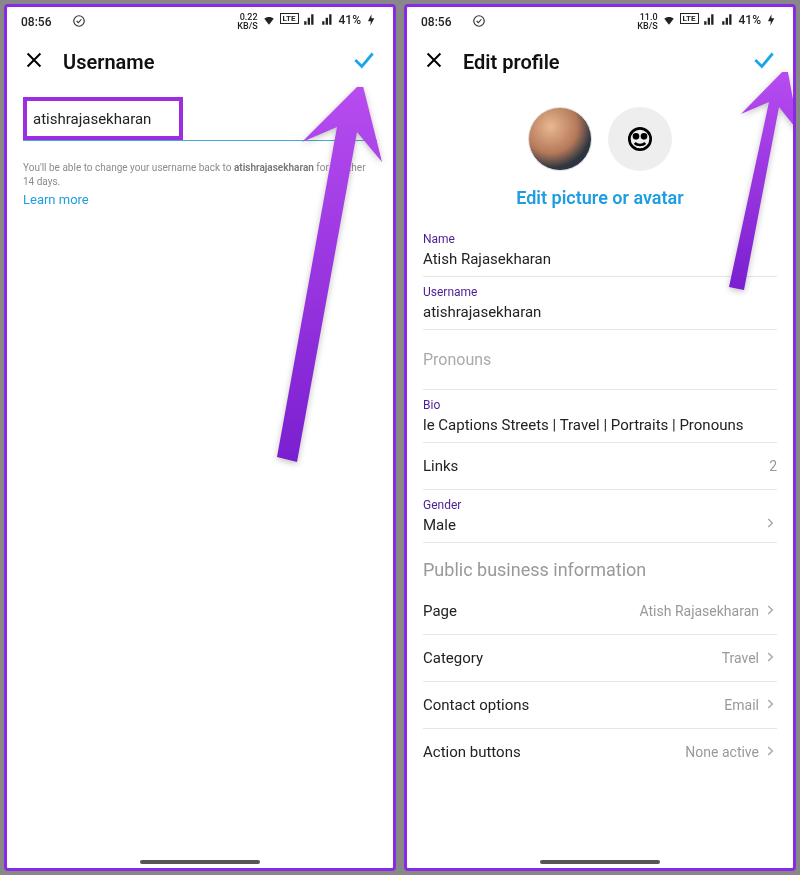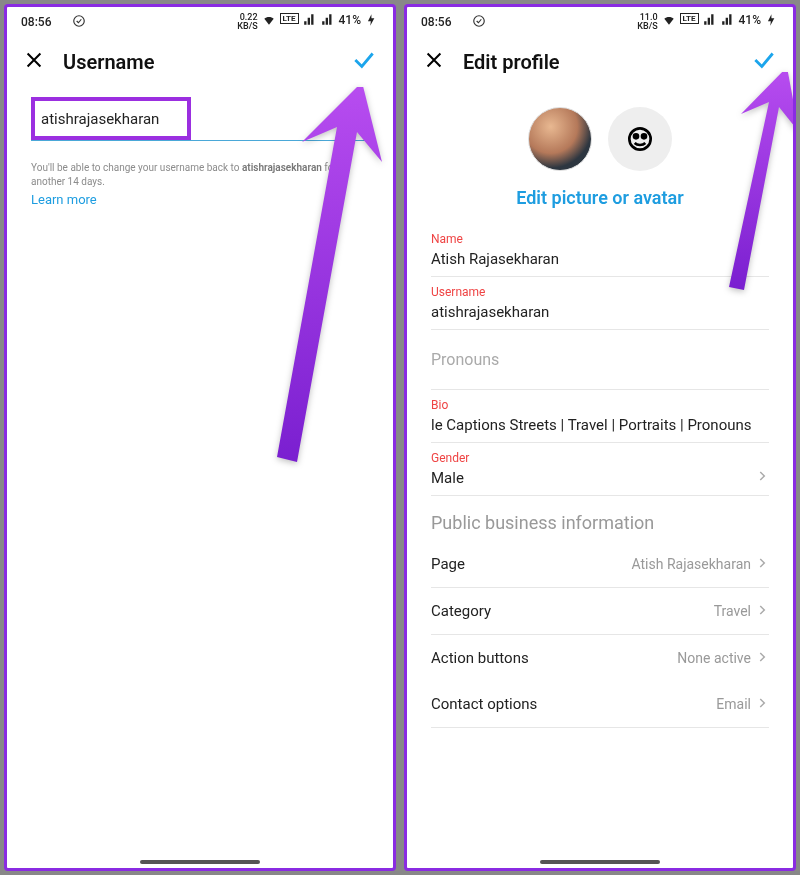--- a/index.html
+++ b/index.html
@@ -38,21 +38,21 @@
       display: flex;
       align-items: center;
       padding: 14px 16px;
       gap: 18px;
       position: relative;
     }
     .close-icon svg { width: 22px; height: 22px; stroke: #000; stroke-width: 2.2; }
     .check-icon { margin-left: auto; }
     .check-icon svg { width: 26px; height: 26px; stroke: #1ca5ec; stroke-width: 2.6; fill: none; }
     .header-title { font-size: 20px; font-weight: 600; color: #111; }
-    .content { flex: 1; padding: 0 24px; overflow: hidden; }
+    .content { flex: 1; padding: 0 16px; overflow: hidden; }
     .username-input-wrap { padding-top: 6px; }
     .username-highlight {
       border: 4px solid #9b2fe0;
       padding: 8px 6px;
       display: inline-block;
       width: 160px;
       background:#fff;
     }
     .username-text { font-size: 15px; color: #222; }
     .underline-full { border-bottom: 1.5px solid #4aa8d8; margin-top: 0px; width: 100%; }
@@ -79,21 +79,21 @@
       border: 1px solid #ddd;
     }
     .avatar-secondary {
       width: 64px; height: 64px; border-radius: 50%;
       background: #eee;
       display:flex; align-items:center; justify-content:center;
     }
     .avatar-secondary svg { width: 32px; height: 32px; fill:none; stroke:#000; stroke-width:2; }
     .edit-pic-link { text-align: center; color: #1e9de0; font-size: 18px; font-weight: 600; padding: 8px 0 16px; }
     .field { padding: 8px 0; border-bottom: 1px solid #e6e6e6; }
-    .field-label { font-size: 12px; color: #ef4444; }
+    .field-label { font-size: 12px; color: #4c1d95; }
     .field-value { font-size: 15px; color: #222; padding-top: 4px; }
     .field-placeholder { font-size: 16px; color: #aaa; padding: 12px 0; }
     .row {
       display:flex; justify-content:space-between; align-items:center;
       padding: 14px 0; border-bottom: 1px solid #e6e6e6;
       font-size: 15px; color: #222;
     }
     .row .sub { color: #999; font-size: 14px; display:flex; align-items:center; gap:4px;}
     .chevron svg { width: 14px; height: 14px; stroke: #aaa; stroke-width: 2.5; fill:none;}
     .section-label { font-size: 18px; color: #999; padding: 16px 0 8px; }
@@ -268,20 +268,24 @@
       <div class="field-label">Username</div>
       <div class="field-value">atishrajasekharan</div>
     </div>
     <div class="field" style="border-bottom:1px solid #e6e6e6;">
       <div class="field-placeholder">Pronouns</div>
     </div>
     <div class="field">
       <div class="field-label">Bio</div>
       <div class="field-value" style="white-space:nowrap;overflow:hidden;">le Captions Streets | Travel | Portraits | Pronouns</div>
     </div>
+    <div class="row">
+      <span>Links</span>
+      <span class="sub">2</span>
+    </div>
     <div class="field" style="display:flex;align-items:flex-end;justify-content:space-between;">
       <div>
         <div class="field-label">Gender</div>
         <div class="field-value">Male</div>
       </div>
       <span class="chevron"><svg viewBox="0 0 24 24">
             <path d="M9 5l7 7-7 7"></path>
           </svg></span>
     </div>
 
@@ -298,33 +302,33 @@
     </div>
     <div class="row">
       <span>Category</span>
       <span class="sub">
           <span>Travel</span>
       <span class="chevron"><svg viewBox="0 0 24 24">
               <path d="M9 5l7 7-7 7"></path>
             </svg></span>
         </span>
     </div>
+    <div class="row">
+      <span>Contact options</span>
+      <span class="sub">
+          <span>Email</span>
+      <span class="chevron"><svg viewBox="0 0 24 24">
+              <path d="M9 5l7 7-7 7"></path>
+            </svg></span>
+        </span>
+    </div>
     <div class="row" style="border-bottom:none;">
       <span>Action buttons</span>
       <span class="sub">
           <span>None active</span>
-      <span class="chevron"><svg viewBox="0 0 24 24">
-              <path d="M9 5l7 7-7 7"></path>
-            </svg></span>
-        </span>
-    </div>
-    <div class="row">
-      <span>Contact options</span>
-      <span class="sub">
-          <span>Email</span>
       <span class="chevron"><svg viewBox="0 0 24 24">
               <path d="M9 5l7 7-7 7"></path>
             </svg></span>
         </span>
     </div>
   </div>
 
   <div class="arrow" style="top:65px; right:-6px;">
     <svg width="120" height="220" viewBox="0 0 120 220">
       <defs>

